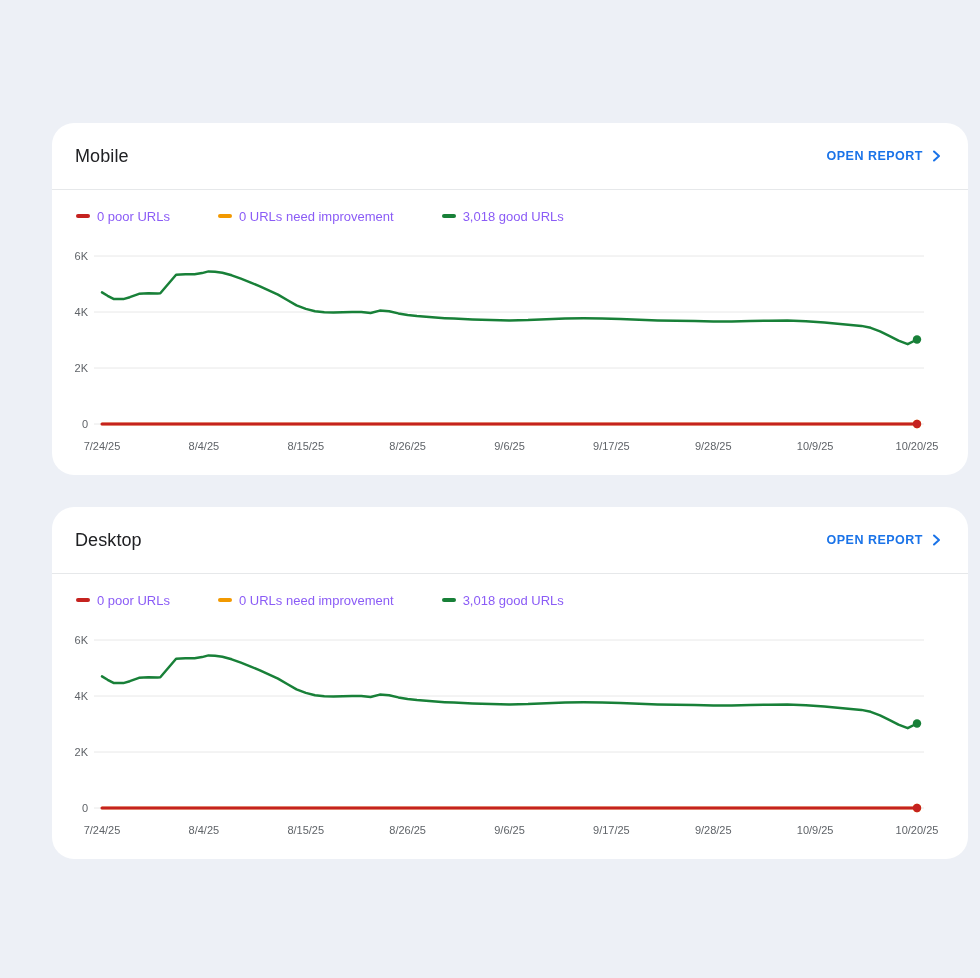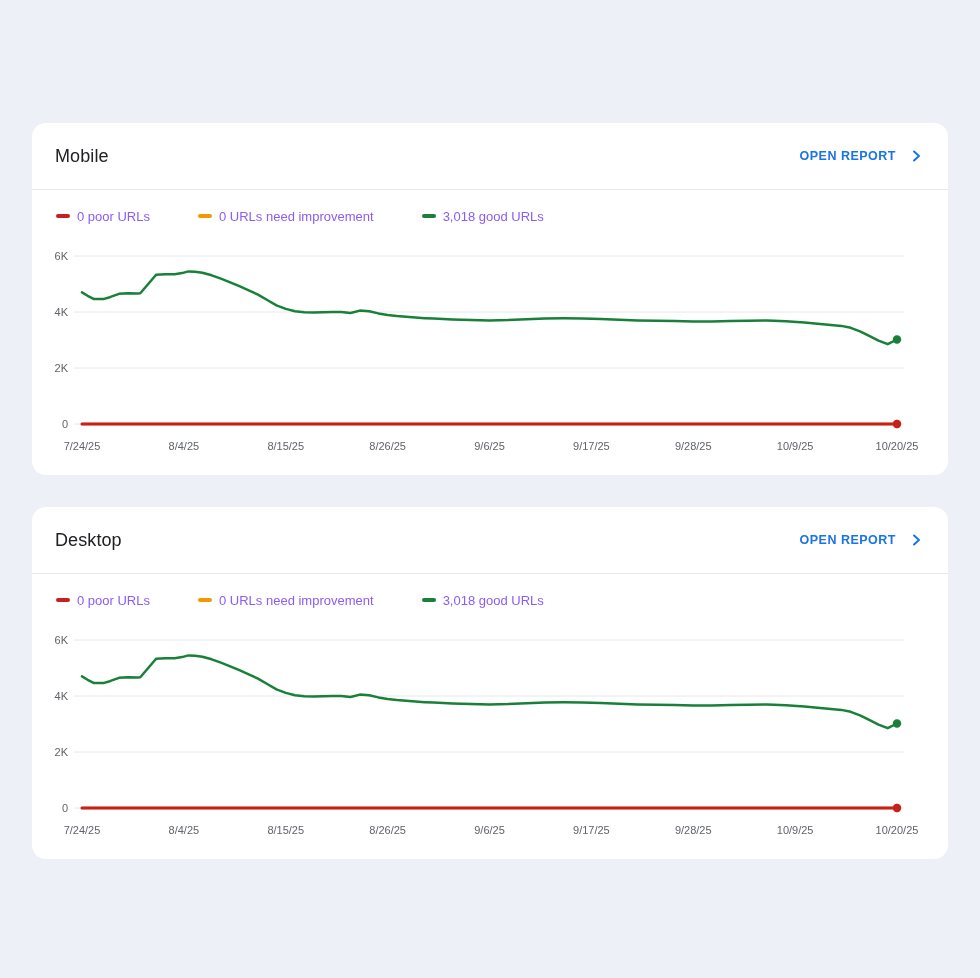--- a/index.html
+++ b/index.html
@@ -6,45 +6,46 @@
   body{
     width:980px;height:978px;
     background:#edf0f6;
     font-family:"Liberation Sans",sans-serif;
     color:#202124;
     overflow:hidden;
   }
   .page{padding:123px 32px 0 32px;}
   .card{
     background:#ffffff;
-    border-radius:14px;
+    border-radius:22px;
     width:916px;
     box-sizing:border-box;
     padding-bottom:8px;
+    margin-left:20px;
   }
   .card + .card{margin-top:32px;}
   .card-header{
     display:flex;
     justify-content:space-between;
     align-items:center;
     height:66px;
     padding:0 26px 0 23px;
     border-bottom:1px solid #e6e8ea;
   }
   .card-title{
     font-size:18px;
     font-weight:400;
     color:#202124;
     margin:0;
     letter-spacing:.1px;
   }
   .open-report{
     display:flex;
     align-items:center;
-    gap:14px;
+    gap:7px;
     color:#1a73e8;
     font-size:12.5px;
     font-weight:700;
     letter-spacing:.5px;
     text-decoration:none;
     cursor:pointer;
     user-select:none;
   }
   .open-report svg{display:block;}
   .legend{

